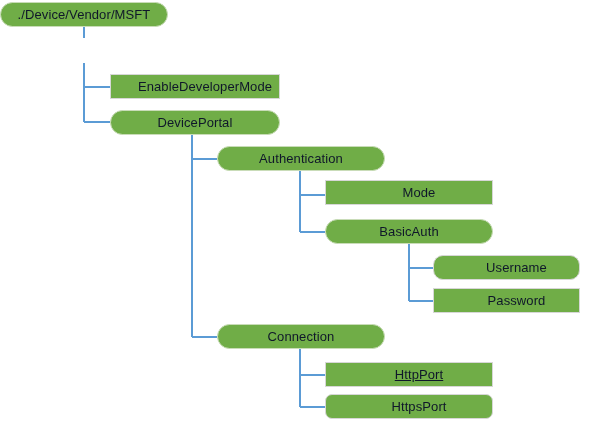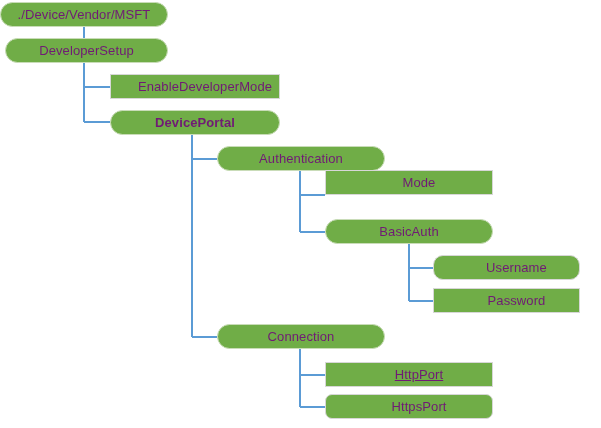--- a/index.html
+++ b/index.html
@@ -27,21 +27,21 @@
     top: 0;
     width: 601px;
     height: 428px;
     pointer-events: none;
   }
   .node {
     position: absolute;
     box-sizing: border-box;
     background: #70AD47;
     border: 1px solid #D7D7D7;
-    color: #701a75;
+    color: #0f172a;
     font-size: 13px;
     line-height: 1;
     display: flex;
     align-items: center;
     justify-content: center;
     text-align: center;
     letter-spacing: 0.1px;
     white-space: nowrap;
     z-index: 2;
   }
@@ -87,37 +87,34 @@
       <path d="M300,349 L300,407"></path>
       <path d="M300,375 L325,375"></path>
       <path d="M300,407 L325,407"></path>
     </g>
   </svg>
 
   <div class="node rounded" style="left:0px; top:2px; width:168px; height:25px;">
     <span class="node-label">./Device/Vendor/MSFT</span>
   </div>
 
-  <div class="node rounded" style="left:5px; top:38px; width:163px; height:25px;">
-    <span class="node-label">DeveloperSetup</span>
-  </div>
 
   <div class="node square" style="left:110px; top:74px; width:170px; height:25px;">
     <span class="node-label">EnableDeveloperMode</span>
   </div>
 
-  <div class="node rounded" style="left:110px; top:110px; width:170px; height:25px;font-weight:bold;">
+  <div class="node rounded" style="left:110px; top:110px; width:170px; height:25px;">
     <span class="node-label">DevicePortal</span>
   </div>
 
   <div class="node rounded" style="left:217px; top:146px; width:168px; height:25px;">
     <span class="node-label">Authentication</span>
   </div>
 
-  <div class="node square" style="left:325px; top:170px; width:168px; height:25px;justify-content:center;">
+  <div class="node square" style="left:325px; top:180px; width:168px; height:25px;justify-content:center;">
     <span class="node-label">Mode</span>
   </div>
 
   <div class="node rounded" style="left:325px; top:219px; width:168px; height:25px;">
     <span class="node-label">BasicAuth</span>
   </div>
 
   <div class="node square" style="left:433px; top:255px; width:147px; height:25px;border-radius:10px;">
     <span class="node-label">Username</span>
   </div>

